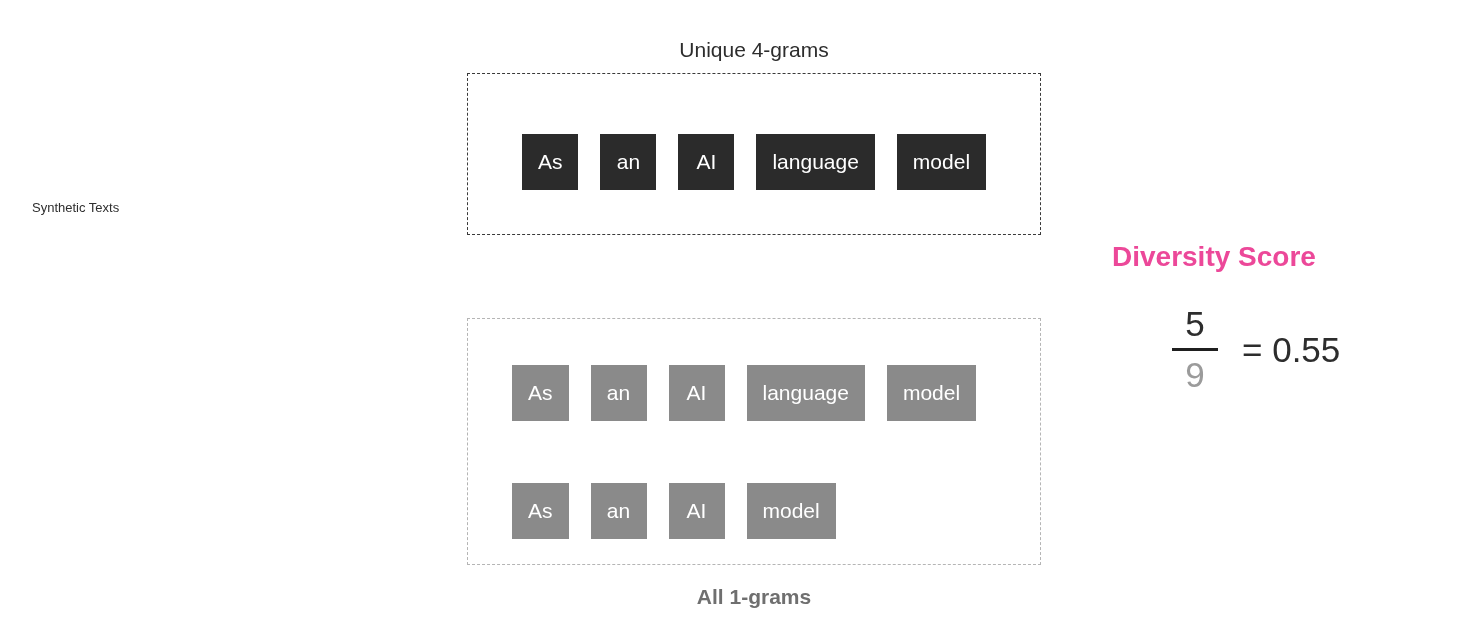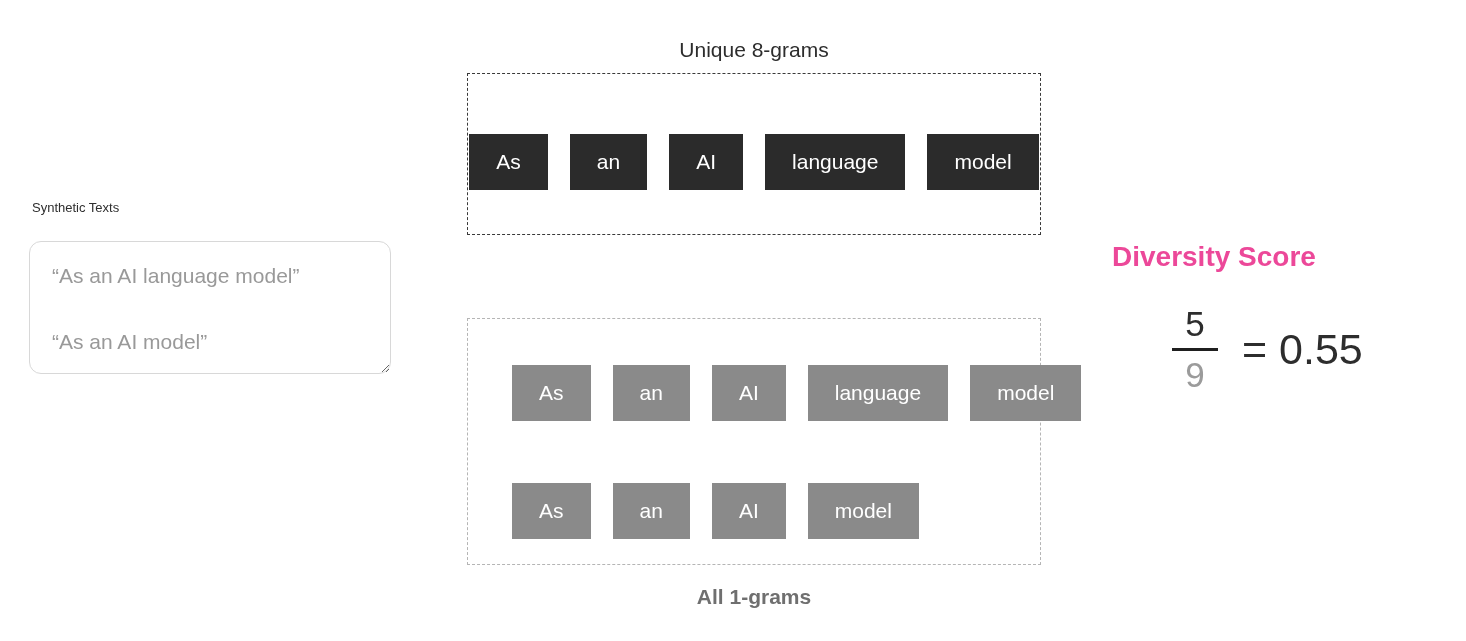--- a/index.html
+++ b/index.html
@@ -85,21 +85,21 @@
     font-weight: bold;
   }
 
   .token {
     height: 56px;
     min-width: 56px;
     box-sizing: border-box;
     display: flex;
     align-items: center;
     justify-content: center;
-    padding: 0 27px;
+    padding: 0 16px;
     font-size: 21px;
     color: #ffffff;
     white-space: nowrap;
     flex: 0 0 auto;
     text-align: center;
   }
   .token.dark { background: #2b2b2b; }
   .token.gray { background: #8a8a8a; }
 
   
@@ -133,35 +133,32 @@
     height: 3px;
     background: #1f1f1f;
     margin: 5px 0;
   }
   .fraction .denominator {
     font-size: 35px;
     line-height: 38px;
     color: #9b9b9b;
   }
   .equals-result {
-    font-size: 43px;
+    font-size: 35px;
     color: #2d2d2d;
   }
 </style>
 </head>
 <body>
 
 <div class="stage">
 
   <div class="synthetic-label">Synthetic Texts</div>
-  <textarea class="synthetic-textarea" spellcheck="false" style="">“As an AI language model”
 
-“As an AI model”</textarea>
-
-  <div class="ngram-title">Unique 8-grams</div>
+  <div class="ngram-title">Unique 4-grams</div>
   <div class="unique-box">
     <span class="token dark">As</span>
     <span class="token dark">an</span>
     <span class="token dark">AI</span>
     <span class="token dark">language</span>
     <span class="token dark">model</span>
   </div>
 
   <div class="all-box">
     <div class="all-row">

